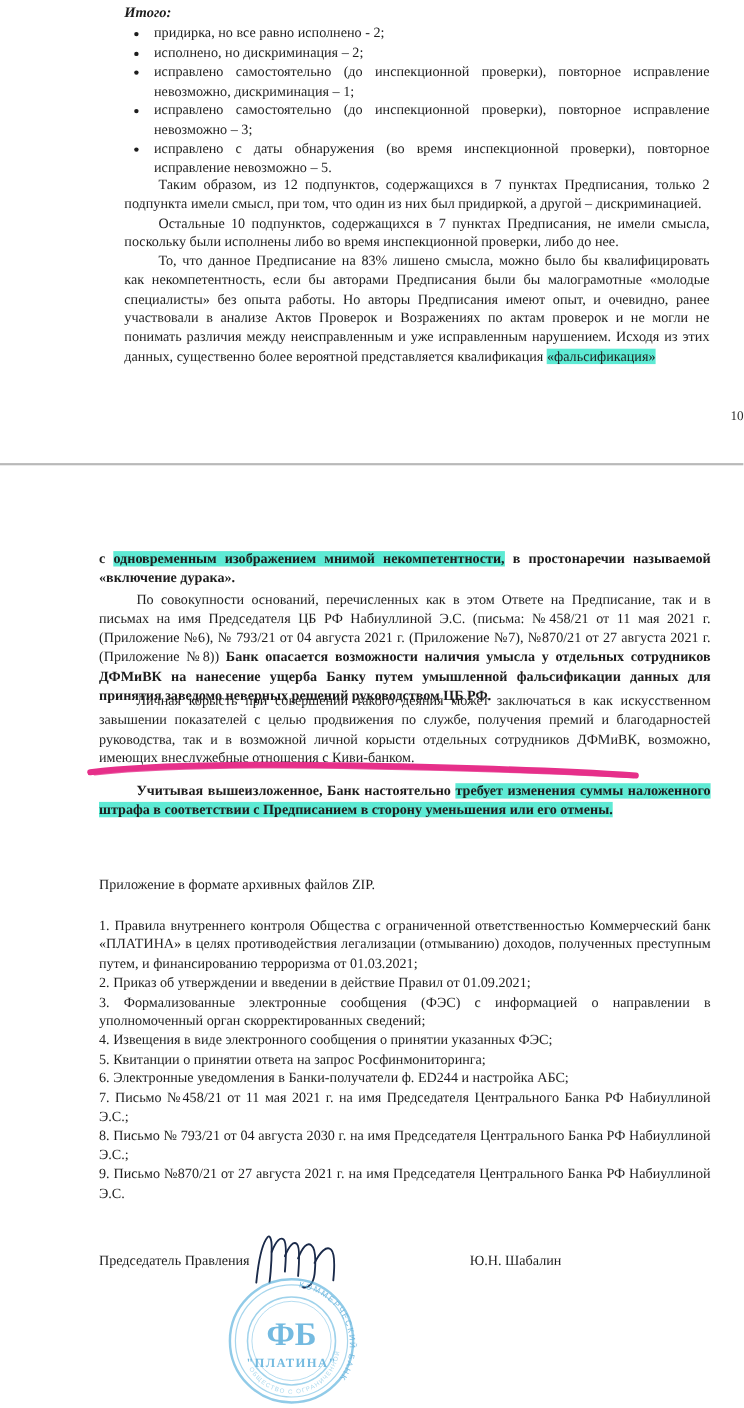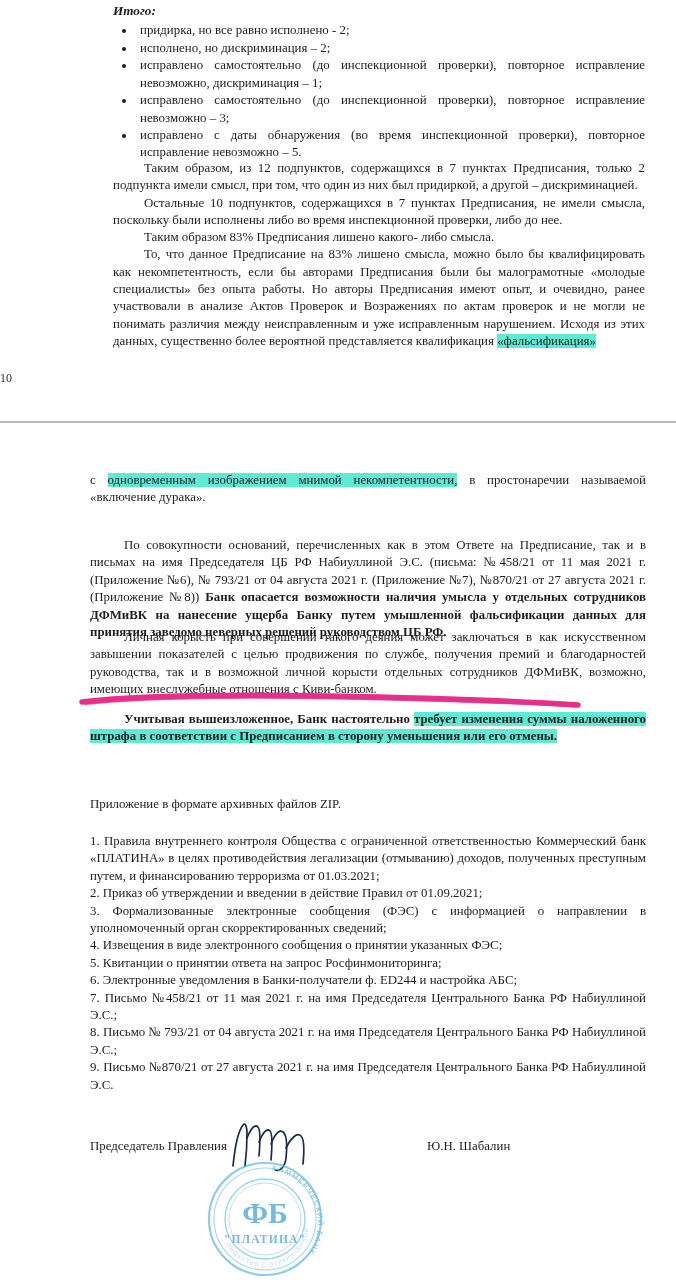--- a/index.html
+++ b/index.html
@@ -100,21 +100,21 @@
   .hl {
     background: #5eead4;
   }
   .bold { font-weight: bold; }
 
   .page-number {
     position: absolute;
     top: 371px;
     left: 0;
     width: 676px;
-    text-align: left;
+    text-align: right;
     font-size: 12px;
     color: #2b2b2b;
   }
 
   
   .pink-stroke {
     position: absolute;
     left: 78px;
     top: 690px;
     width: 512px;
@@ -188,32 +188,31 @@
       <li>исполнено, но дискриминация – 2;</li>
       <li>исправлено самостоятельно (до инспекционной проверки), повторное исправление невозможно, дискриминация – 1;</li>
       <li>исправлено самостоятельно (до инспекционной проверки), повторное исправление невозможно – 3;</li>
       <li>исправлено с даты обнаружения (во время инспекционной проверки), повторное исправление невозможно – 5.</li>
     </ul>
   </div>
 
   <div class="block-p1" style="top:160px;">
     <p class="body">Таким образом, из 12 подпунктов, содержащихся в 7 пунктах Предписания, только 2 подпункта имели смысл, при том, что один из них был придиркой, а другой – дискриминацией.</p>
     <p class="body">Остальные 10 подпунктов, содержащихся в 7 пунктах Предписания, не имели смысла, поскольку были исполнены либо во время инспекционной проверки, либо до нее.</p>
-    <p class="body">Таким образом 83% Предписания лишено какого- либо смысла.</p>
     <p class="body"><span>То, что данное Предписание на 83% лишено смысла, можно было бы квалифицировать как некомпетентность, если бы авторами Предписания были бы малограмотные «молодые специалисты» без опыта работы. Но авторы Предписания имеют опыт, и очевидно, ранее участвовали в анализе Актов Проверок и Возражениях по актам проверок и не могли не понимать различия между неисправленным и уже исправленным нарушением. Исходя из этих данных, существенно более вероятной представляется квалификация </span><span class="hl">«фальсификация»</span></p>
   </div>
 
   <div class="page-number">10</div>
 </div>
 
 <div class="page-separator"></div>
 
 <div class="page" id="page-two">
 
-  <div class="block-p2" style="top:49px;">
+  <div class="block-p2" style="top:77px;font-weight:bold;">
     <p class="body-p2"><span>с </span><span class="hl">одновременным изображением мнимой некомпетентности,</span><span> в простонаречии называемой «включение дурака».</span></p>
   </div>
 
   <div class="block-p2" style="top:114px;">
     <p class="body-p2 indent"><span>По совокупности оснований, перечисленных как в этом Ответе на Предписание, так и в письмах на имя Председателя ЦБ РФ Набиуллиной Э.С. (письма: №458/21 от 11 мая 2021 г. (Приложение №6), № 793/21 от 04 августа 2021 г. (Приложение №7), №870/21 от 27 августа 2021 г. (Приложение №8)) </span><span class="bold">Банк опасается возможности наличия умысла у отдельных сотрудников ДФМиВК на нанесение ущерба Банку путем умышленной фальсификации данных для принятия заведомо неверных решений руководством ЦБ РФ.</span></p>
   </div>
 
   <div class="block-p2" style="top:206px;">
     <p class="body-p2 indent">Личная корысть при совершении такого деяния может заключаться в как искусственном завышении показателей с целью продвижения по службе, получения премий и благодарностей руководства, так и в возможной личной корысти отдельных сотрудников ДФМиВК, возможно, имеющих внеслужебные отношения с Киви-банком.</p>
   </div>
@@ -228,21 +227,21 @@
 
   <div class="block-p2" style="top:410px;">
     <ol class="attach-list">
       <li>1. Правила внутреннего контроля Общества с ограниченной ответственностью Коммерческий банк «ПЛАТИНА» в целях противодействия легализации (отмыванию) доходов, полученных преступным путем, и финансированию терроризма от 01.03.2021;</li>
       <li>2. Приказ об утверждении и введении в действие Правил от 01.09.2021;</li>
       <li>3. Формализованные электронные сообщения (ФЭС) с информацией о направлении в уполномоченный орган скорректированных сведений;</li>
       <li>4. Извещения в виде электронного сообщения о принятии указанных ФЭС;</li>
       <li>5. Квитанции о принятии ответа на запрос Росфинмониторинга;</li>
       <li>6. Электронные уведомления в Банки-получатели ф. ED244 и настройка АБС;</li>
       <li>7. Письмо №458/21 от 11 мая 2021 г. на имя Председателя Центрального Банка РФ Набиуллиной Э.С.;</li>
-      <li>8. Письмо № 793/21 от 04 августа 2021 г. на имя Председателя Центрального Банка РФ Набиуллиной Э.С.;</li>
+      <li>8. Письмо № 793/21 от 04 августа 2030 г. на имя Председателя Центрального Банка РФ Набиуллиной Э.С.;</li>
       <li>9. Письмо №870/21 от 27 августа 2021 г. на имя Председателя Центрального Банка РФ Набиуллиной Э.С.</li>
     </ol>
   </div>
 </div>
 
 <svg class="pink-stroke" viewBox="0 0 512 22">
   <path d="M4,12 C60,5 140,4 250,6 C360,8 440,11 500,15" stroke="#e6308a" stroke-width="5.5" fill="none" stroke-linecap="round"></path>
   <path d="M8,13.5 C70,7 150,6 255,8 C365,10 445,13 498,16" stroke="#e6308a" stroke-width="3" fill="none" stroke-linecap="round" opacity="0.8"></path>
 </svg>
 

